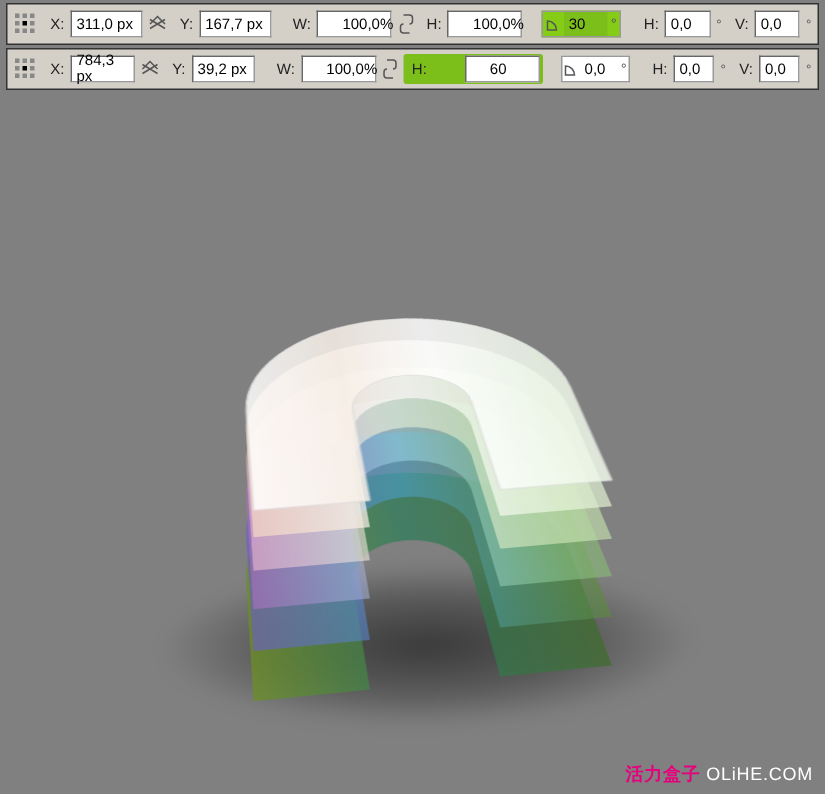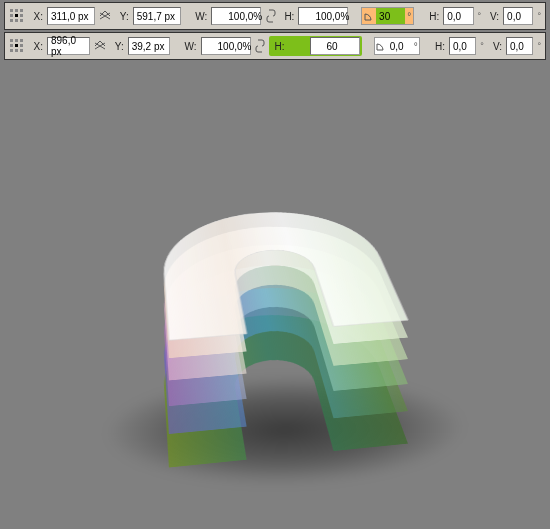--- a/index.html
+++ b/index.html
@@ -55,21 +55,21 @@
     display: inline-flex;
     align-items: center;
     justify-content: center;
     width: 14px;
     color:#444;
   }
 
   .rotate-cell {
     display: flex;
     align-items: center;
-    background: #fdba74;
+    background: #84cc16;
     border: 1px solid #999;
     height: 18px;
     padding: 0;
     overflow: hidden;
   }
 
   .rotate-cell .angle-icon {
     width: 18px;
     display:flex; justify-content:center;
   }
@@ -176,21 +176,21 @@
   <span class="field">311,0 px</span>
 
   <span class="flip-icon">
     <svg width="12" height="12" viewBox="0 0 12 12">
         <path d="M1 3 L11 9 M1 9 L11 3" stroke="#555" stroke-width="1" fill="none"></path>
         <path d="M1 6 L6 1 L11 6" stroke="#555" stroke-width="1" fill="none"></path>
       </svg>
   </span>
 
   <span class="label">Y:</span>
-  <span class="field">591,7 px</span>
+  <span class="field">167,7 px</span>
 
   <span style="width:6px;"></span>
 
   <span class="label">W:</span>
   <span class="field wide">100,0%</span>
 
   <span class="link-icon">
     <svg width="10" height="14" viewBox="0 0 10 14">
         <path d="M3 1h4a2 2 0 0 1 2 2v2a2 2 0 0 1-2 2M7 13H3a2 2 0 0 1-2-2V9a2 2 0 0 1 2-2" stroke="#555" fill="none"></path>
       </svg>
@@ -233,21 +233,21 @@
           <rect x="6" y="6" width="3" height="3" fill="#000"></rect>
           <rect x="11" y="6" width="3" height="3"></rect>
           <rect x="1" y="11" width="3" height="3"></rect>
           <rect x="6" y="11" width="3" height="3"></rect>
           <rect x="11" y="11" width="3" height="3"></rect>
         </g>
       </svg>
   </span>
 
   <span class="label">X:</span>
-  <span class="field">896,0 px</span>
+  <span class="field">784,3 px</span>
 
   <span class="flip-icon">
     <svg width="12" height="12" viewBox="0 0 12 12">
         <path d="M1 3 L11 9 M1 9 L11 3" stroke="#555" stroke-width="1" fill="none"></path>
         <path d="M1 6 L6 1 L11 6" stroke="#555" stroke-width="1" fill="none"></path>
       </svg>
   </span>
 
   <span class="label">Y:</span>
   <span class="field">39,2 px</span>
@@ -363,13 +363,17 @@
               <stop offset="0.3" stop-color="#f8f0e8"></stop>
               <stop offset="0.6" stop-color="#ffffff"></stop>
               <stop offset="1" stop-color="#eef8e8"></stop>
             </linearGradient>
           </defs>
           <path d="M40 220 L40 110 A110 110 0 0 1 260 110 L260 220 L190 220 L190 120 A40 40 0 0 0 110 120 L110 220 Z" fill="url(#g6)" opacity="0.85" stroke="#ddd" stroke-width="1"></path>
         </svg>
     </div>
   </div>
 
+  <div class="watermark">
+    <span class="brand">活力盒子</span>
+    <span>OLiHE.COM</span>
+  </div>
 </div>
 
 </body></html>

